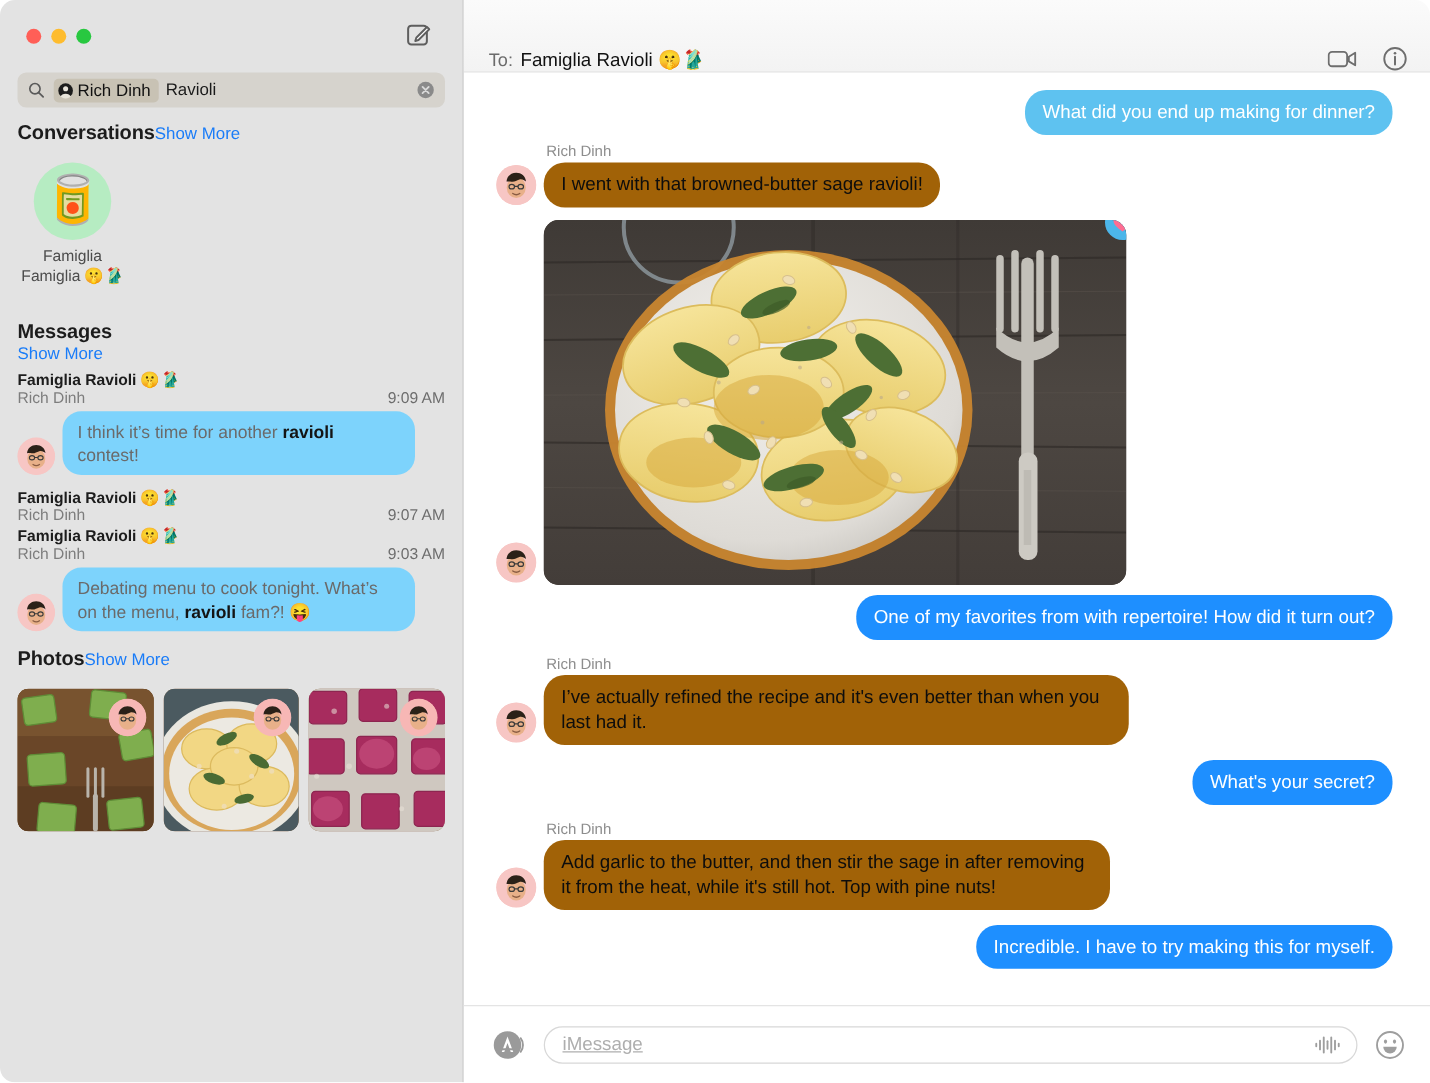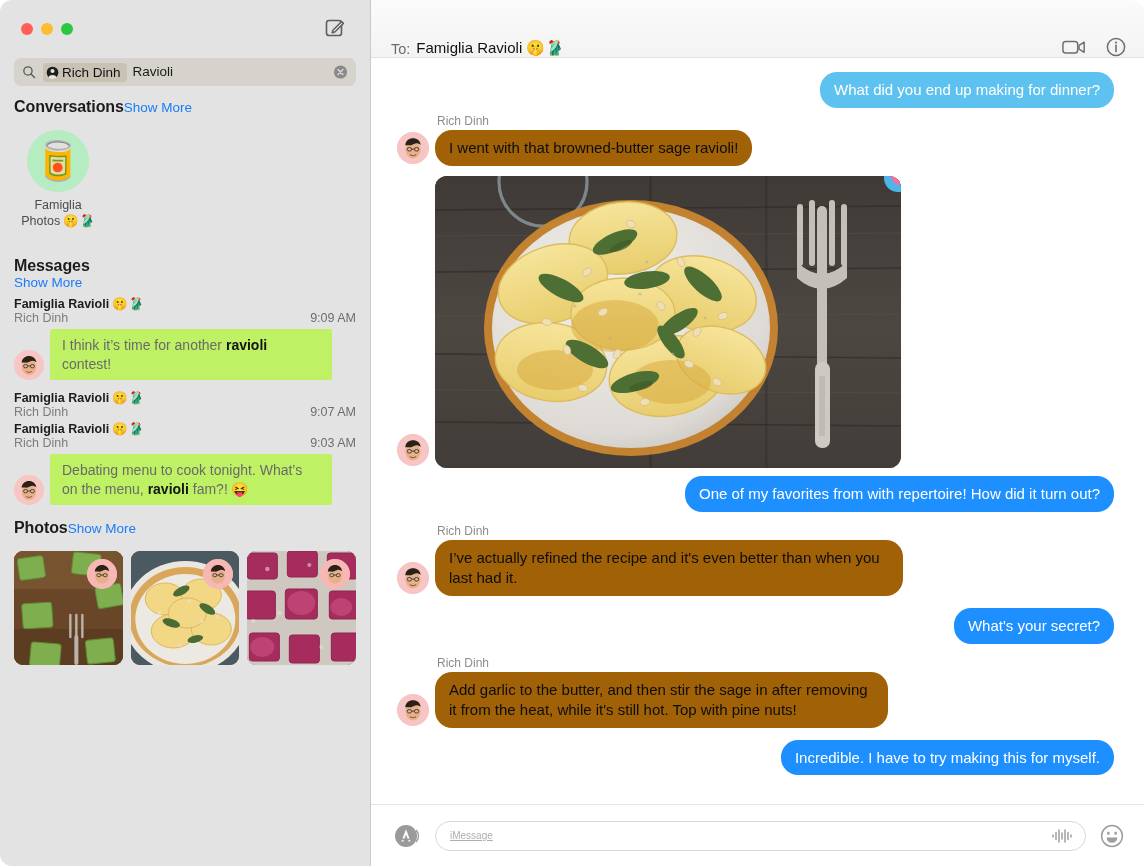--- a/index.html
+++ b/index.html
@@ -195,22 +195,22 @@
   .mini-avatar {
     width: 30px; height: 30px;
     border-radius: 50%;
     flex: none;
     margin-right: 6px;
     overflow: hidden;
     background: #f7c6c4;
     display: flex; align-items: flex-end; justify-content: center;
   }
   .mini-bubble {
-    background: #bef264;
-    border-radius: 2px;
+    background: #7dd3fc;
+    border-radius: 15px;
     padding: 7px 12px;
     font-size: 14px;
     line-height: 1.32;
     color: #6a6a6a;
     max-width: 258px;
     position: relative;
   }
   .mini-bubble b { color: #141414; font-weight: bold; }
   .mini-bubble::after {
     content: "";
@@ -385,21 +385,21 @@
     border: 1px solid #d8d8d8;
     border-radius: 16px;
     display: flex;
     align-items: center;
     padding: 0 14px;
     box-sizing: border-box;
     position: relative;
     background: #fff;
   }
   .imsg-placeholder {
-    font-size: 10px;
+    font-size: 15px;
     color: #aeaeae;
     text-decoration: underline;
   }
   .audio-btn {
     position: absolute;
     right: 12px; top: 50%;
     transform: translateY(-50%);
     cursor: pointer; display: flex;
   }
   .emoji-btn { flex: none; margin-left: 14px; cursor: pointer; display: flex; }
@@ -459,21 +459,21 @@
         <span class="section-title">Conversations</span>
         <span class="show-more">Show More</span>
       </div>
       <div class="conv-row">
         <div class="conv-item">
           <div class="conv-avatar">
             <span>🥫</span>
           </div>
           <div class="conv-label">
             <div>Famiglia</div>
-            <div>Photos 🤫🥻</div>
+            <div>Famiglia 🤫🥻</div>
           </div>
         </div>
       </div>
 
       <div class="section-head" style="margin-top:28px;flex-direction:column;">
         <span class="section-title">Messages</span>
         <span class="show-more">Show More</span>
       </div>
 
       <div class="msg-group" style="margin-top:6px;">

